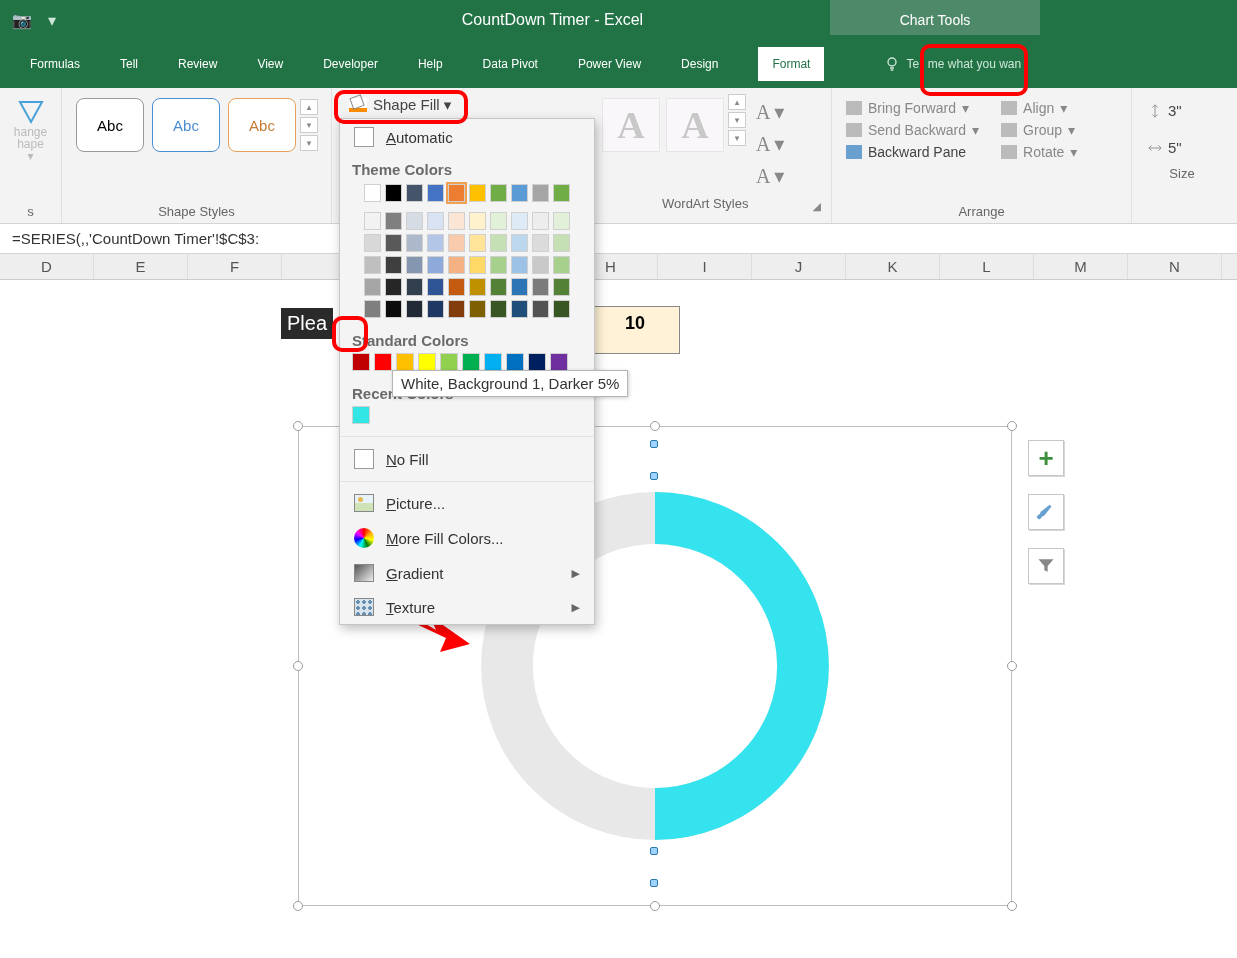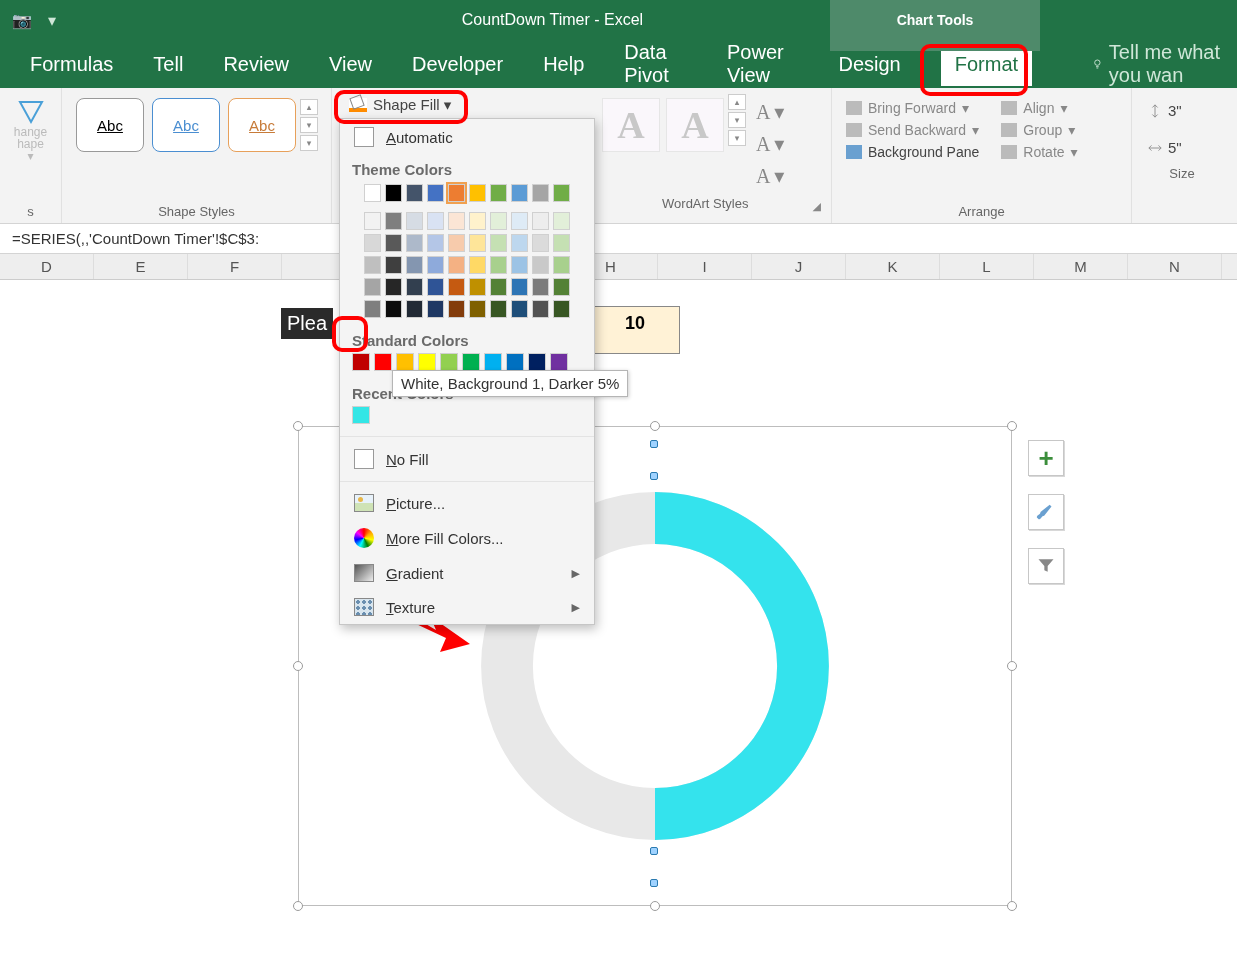--- a/index.html
+++ b/index.html
@@ -4,39 +4,39 @@
 <style>
   * { box-sizing: border-box; margin: 0; padding: 0; font-family: "Segoe UI", Tahoma, sans-serif; }
   body { background: #fff; width: 1237px; height: 958px; overflow: hidden; position: relative; }
 
   
   .titlebar { background: #217346; height: 40px; display: flex; align-items: center; color: #fff; }
   .titlebar .qat { display: flex; gap: 16px; padding: 0 12px; }
   .titlebar .qat span { color: #cfe7d8; font-size: 16px; }
   .titlebar .title { flex: 1; text-align: center; font-size: 16px; }
   .titlebar .right { width: 200px; }
-  .chart-tools-banner { position:absolute; top:0; left:830px; width:210px; height:51px; background:#4e8a6a; color:#fff; text-align:center; line-height:40px; font-size:14px;font-weight:bold; }
-
-  
-  .ribbon-tabs { background: #217346; height: 48px; display: flex; align-items: center; padding-left: 30px; gap: 40px; color: #fff; font-size: 20px; }
+  .chart-tools-banner { position:absolute; top:0; left:830px; width:210px; height:35px; background:#4e8a6a; color:#fff; text-align:center; line-height:40px; font-size:14px; }
+
+  
+  .ribbon-tabs { background: #217346; height: 48px; display: flex; align-items: center; padding-left: 30px; gap: 40px; color: #fff; font-size: 12px; }
   .ribbon-tabs .tab { cursor: pointer; padding: 4px 0; }
   .ribbon-tabs .tab.active { background: #fff; color: #217346; padding: 10px 14px; }
   .tell-me { display:flex; align-items:center; gap:6px; color:#cfe7d8; margin-left:20px; }
   .lightbulb { width:16px; height:16px; }
 
   
   .red-box { position:absolute; border:4px solid #FF0000; border-radius:10px; pointer-events:none; z-index:50; }
 
   
   .ribbon-body { background: #f3f3f3; border-bottom: 1px solid #d4d4d4; height: 136px; display: flex; position:relative; }
   .ribbon-group { border-right: 1px solid #e1e1e1; padding: 6px 10px 2px 10px; display:flex; flex-direction:column; }
   .group-label { text-align:center; font-size:13px; color:#666; margin-top:auto; padding:2px 0; }
   .btn-vert { display:flex; flex-direction:column; align-items:center; font-size:12px; color:#666; padding:4px; }
   .shape-gallery { display:flex; gap:8px; padding:4px; }
-  .abc { width:68px; height:54px; border:1px solid #999; border-radius:8px; display:flex; align-items:center; justify-content:center; font-size:15px; background:#fff;text-decoration:underline;}
+  .abc { width:68px; height:54px; border:1px solid #999; border-radius:8px; display:flex; align-items:center; justify-content:center; font-size:15px; background:#fff;}
   .abc.blue { border-color:#4a8ed1; color:#4a8ed1; }
   .abc.orange { border-color:#e7a05a; color:#c77b39; }
   .gallery-scroll { width:20px; display:flex; flex-direction:column; gap:2px; }
   .gallery-scroll span { width:18px; height:16px; border:1px solid #ccc; background:#fff; display:flex; align-items:center; justify-content:center; font-size:9px; color:#888;}
   .wordart { display:flex; gap:6px; padding:4px; }
   .wordart .A { width:58px; height:54px; border:1px solid #e6e6e6; background:#faf7fb; display:flex; align-items:center; justify-content:center; font-size:38px; color:#c8c8c8; font-family:"Times New Roman",serif; font-weight:bold;}
   .small-col { display:flex; flex-direction:column; gap:8px; padding:6px 2px; font-size:14px; color:#666; }
   .small-col .A-small { font-size:20px; font-family:"Times New Roman",serif; color:#888; padding:0 6px;}
   .arrange-list { display:flex; flex-direction:column; gap:6px; padding:6px 4px; font-size:14px; color:#888;}
   .arrange-list span { white-space:nowrap; display:flex; align-items:center; gap:6px;}
@@ -190,21 +190,21 @@
     </div>
   </div>
 
   <div class="ribbon-group" style="width:300px">
     <div style="display:flex;gap:14px">
       <div class="arrange-list">
         <span><span class="ic"></span><span>Bring Forward</span> ▾</span>
         <span><span class="ic"></span><span>Send Backward</span> ▾</span>
         <span style="color:#444">
             <span class="ic" style="background:#6aa0d0"></span>
-            <span>Background Pane</span>
+            <span>Backward Pane</span>
           </span>
       </div>
       <div class="arrange-list">
         <span><span class="ic"></span><span>Align</span> ▾</span>
         <span><span class="ic"></span><span>Group</span> ▾</span>
         <span><span class="ic"></span><span>Rotate</span> ▾</span>
       </div>
     </div>
     <div class="group-label">Arrange</div>
   </div>

